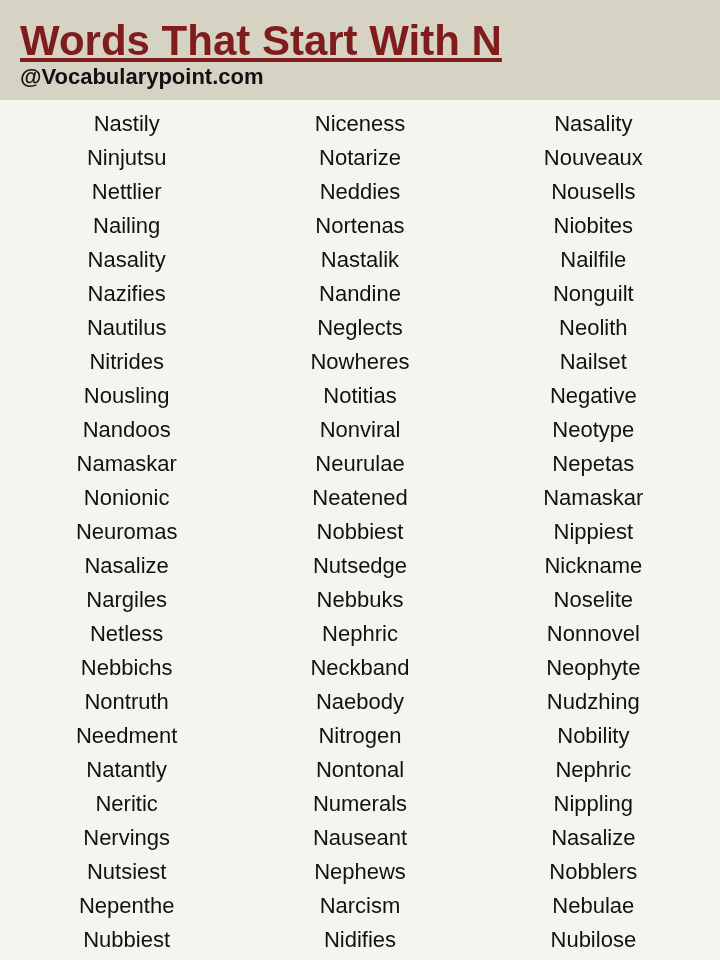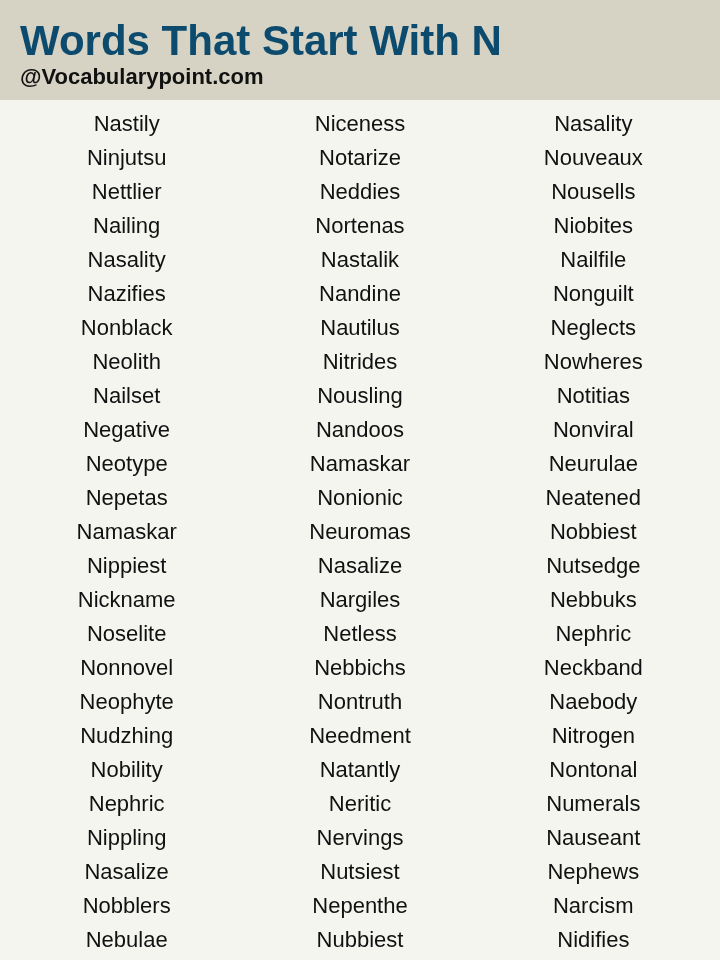--- a/index.html
+++ b/index.html
@@ -15,22 +15,23 @@
       display: flex;
       flex-direction: column;
     }
     .header {
       background: #d6d3c4;
       padding: 18px 20px 10px 20px;
     }
     .header-title {
       font-size: 42px;
       font-weight: 900;
-      color: #0c4a6e;
+      color: #7f1d1d;
       line-height: 1.1;
+      text-decoration: underline;
     }
     .header-subtitle {
       font-size: 22px;
       font-weight: 700;
       color: #111;
     }
     .words-container {
       flex: 1;
       background: #f5f5f0;
       padding: 8px 10px;
@@ -70,21 +71,20 @@
       <div class="word-cell">Nousells</div>
       <div class="word-cell">Nailing</div>
       <div class="word-cell">Nortenas</div>
       <div class="word-cell">Niobites</div>
       <div class="word-cell">Nasality</div>
       <div class="word-cell">Nastalik</div>
       <div class="word-cell">Nailfile</div>
       <div class="word-cell">Nazifies</div>
       <div class="word-cell">Nandine</div>
       <div class="word-cell">Nonguilt</div>
-      <div class="word-cell">Nonblack</div>
       <div class="word-cell">Nautilus</div>
       <div class="word-cell">Neglects</div>
       <div class="word-cell">Neolith</div>
       <div class="word-cell">Nitrides</div>
       <div class="word-cell">Nowheres</div>
       <div class="word-cell">Nailset</div>
       <div class="word-cell">Nousling</div>
       <div class="word-cell">Notitias</div>
       <div class="word-cell">Negative</div>
       <div class="word-cell">Nandoos</div>

